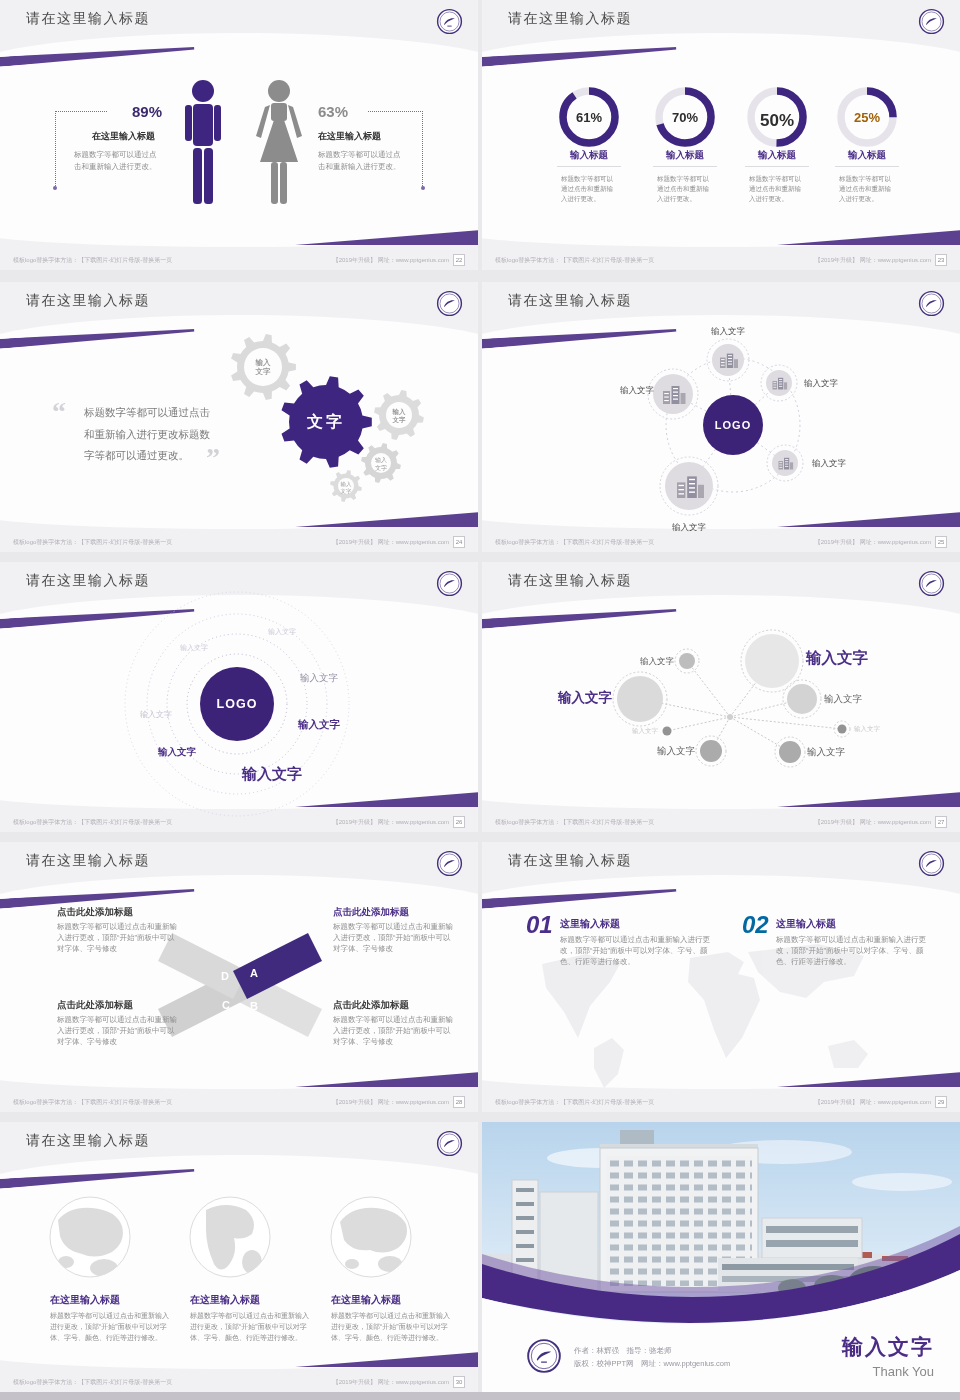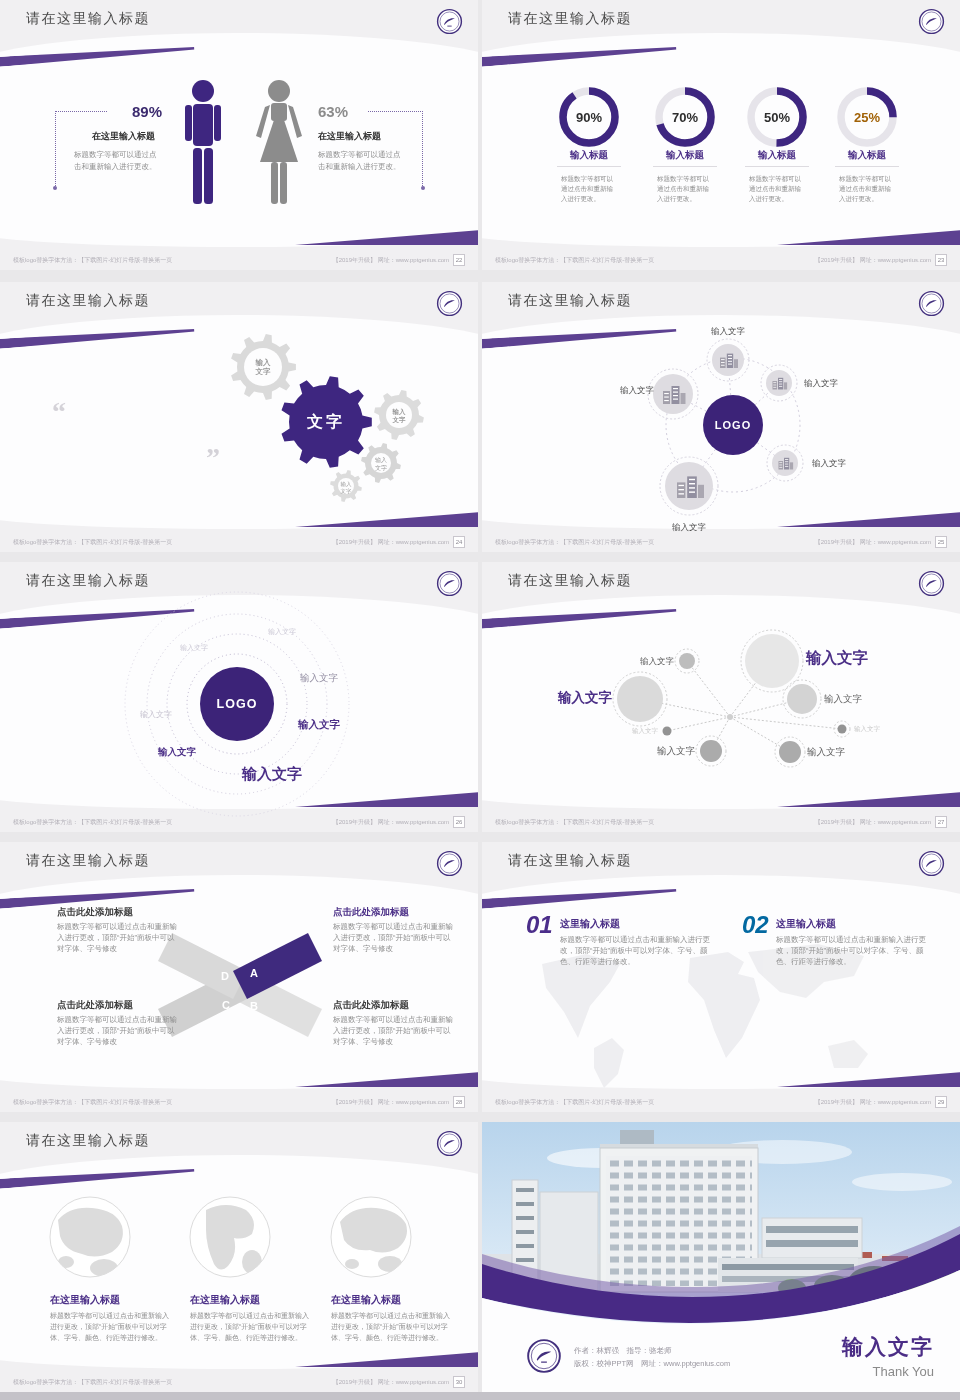--- a/index.html
+++ b/index.html
@@ -101,23 +101,23 @@
       </g>
     <g>
         <circle cx="295" cy="117" r="26" fill="none" stroke="#e6e4ea" stroke-width="7.5"></circle>
         <circle cx="295" cy="117" r="26" fill="none" stroke="#3e2680" stroke-width="7.5" transform="rotate(-90 295 117)" stroke-dasharray="81.7 163.4"></circle>
       </g>
     <g>
         <circle cx="385" cy="117" r="26" fill="none" stroke="#e6e4ea" stroke-width="7.5"></circle>
         <circle cx="385" cy="117" r="26" fill="none" stroke="#3e2680" stroke-width="7.5" transform="rotate(-90 385 117)" stroke-dasharray="40.8 163.4"></circle>
       </g>
   </svg>
-  <div class="t b ctr" style="left:77px;top:110px;width:60px;font-size:13px;color:#2e2e2e">90%</div>
+  <div class="t b ctr" style="left:77px;top:110px;width:60px;font-size:13px;color:#2e2e2e">61%</div>
   <div class="t b ctr" style="left:173px;top:110px;width:60px;font-size:13px;color:#2e2e2e">70%</div>
-  <div class="t b ctr" style="left:265px;top:110px;width:60px;font-size:13px;color:#2e2e2e">50%</div>
+  <div class="t b ctr" style="left:265px;top:110px;width:60px;font-size:17px;color:#2e2e2e">50%</div>
   <div class="t b ctr" style="left:355px;top:110px;width:60px;font-size:13px;color:#a16207">25%</div>
   <div class="t b ctr purple" style="left:72px;top:149px;width:70px;font-size:9.5px">输入标题</div>
   <div class="t b ctr purple" style="left:168px;top:149px;width:70px;font-size:9.5px">输入标题</div>
   <div class="t b ctr purple" style="left:260px;top:149px;width:70px;font-size:9.5px">输入标题</div>
   <div class="t b ctr purple" style="left:350px;top:149px;width:70px;font-size:9.5px">输入标题</div>
   <div class="t" style="left:75px;top:166px;width:64px;height:1px;background:#dddbe0"></div>
   <div class="t" style="left:171px;top:166px;width:64px;height:1px;background:#dddbe0"></div>
   <div class="t" style="left:263px;top:166px;width:64px;height:1px;background:#dddbe0"></div>
   <div class="t" style="left:353px;top:166px;width:64px;height:1px;background:#dddbe0"></div>
   <div class="t body-txt" style="left:79px;top:174px;width:54px;font-size:6.5px;line-height:10px">标题数字等都可以通过点击和重新输入进行更改。</div>
@@ -160,20 +160,21 @@
       </g>
     <g>
         <path d="M346.0,191.5L347.5,188.1L350.7,188.7L350.8,192.5L352.9,193.6L354.8,195.2L358.3,193.8L360.1,196.5L357.5,199.2L358.3,201.6L358.5,204.0L361.9,205.5L361.3,208.7L357.5,208.8L356.4,210.9L354.8,212.8L356.2,216.3L353.5,218.1L350.8,215.5L348.4,216.3L346.0,216.5L344.5,219.9L341.3,219.3L341.2,215.5L339.1,214.4L337.2,212.8L333.7,214.2L331.9,211.5L334.5,208.8L333.7,206.4L333.5,204.0L330.1,202.5L330.7,199.3L334.5,199.2L335.6,197.1L337.2,195.2L335.8,191.7L338.5,189.9L341.2,192.5L343.6,191.7Z" fill="#dcdcdc"></path>
         <circle cx="346" cy="204" r="8" fill="#fdfdfe"></circle>
       </g>
     <g>
         <path d="M326.0,103.0L329.8,94.2L338.1,95.6L338.7,105.2L344.5,108.0L349.8,111.7L358.4,107.4L363.8,113.7L358.0,121.5L360.8,127.3L362.4,133.6L371.8,135.8L371.8,144.2L362.4,146.4L360.8,152.7L358.0,158.5L363.8,166.3L358.4,172.6L349.8,168.3L344.5,172.0L338.7,174.8L338.1,184.4L329.8,185.8L326.0,177.0L319.6,176.4L313.3,174.8L306.7,181.8L299.5,177.6L302.2,168.3L297.7,163.8L294.0,158.5L284.4,159.6L281.5,151.8L289.6,146.4L289.0,140.0L289.6,133.6L281.5,128.2L284.4,120.4L294.0,121.5L297.7,116.2L302.2,111.7L299.5,102.4L306.7,98.2L313.3,105.2L319.6,103.6Z" fill="#3e2680"></path>
       </g>
   </svg>
   <div class="t b" style="left:52px;top:112px;font-size:28px;color:#d4d2d8;font-family:'Liberation Serif',serif">“</div>
+  <div class="t" style="left:84px;top:120px;width:132px;font-size:10.5px;color:#7b7b7b;line-height:21.5px">标题数字等都可以通过点击和重新输入进行更改标题数字等都可以通过更改。</div>
   <div class="t b" style="left:206px;top:158px;font-size:28px;color:#d4d2d8;font-family:'Liberation Serif',serif">”</div>
   <div class="t b ctr" style="left:254px;top:76px;width:18px;font-size:7.5px;color:#9a9a9a;line-height:9px">输入文字</div>
   <div class="t b ctr" style="left:391px;top:126px;width:16px;font-size:6.5px;color:#9a9a9a;line-height:8px">输入文字</div>
   <div class="t ctr" style="left:374px;top:175px;width:14px;font-size:6px;color:#9a9a9a;line-height:7.5px">输入文字</div>
   <div class="t ctr" style="left:340px;top:199px;width:12px;font-size:5.5px;color:#9a9a9a;line-height:7px">输入文字</div>
   <div class="t b ctr" style="left:296px;top:130px;width:60px;font-size:16px;color:#fff;letter-spacing:3px">文字</div>
   <div class="sfoot">
       <span>模板logo替换字体方法：【下载图片-幻灯片母版-替换第一页</span>
       <span class="fr">
         <span>【2019年升级】 网址：www.pptgenius.com</span>

